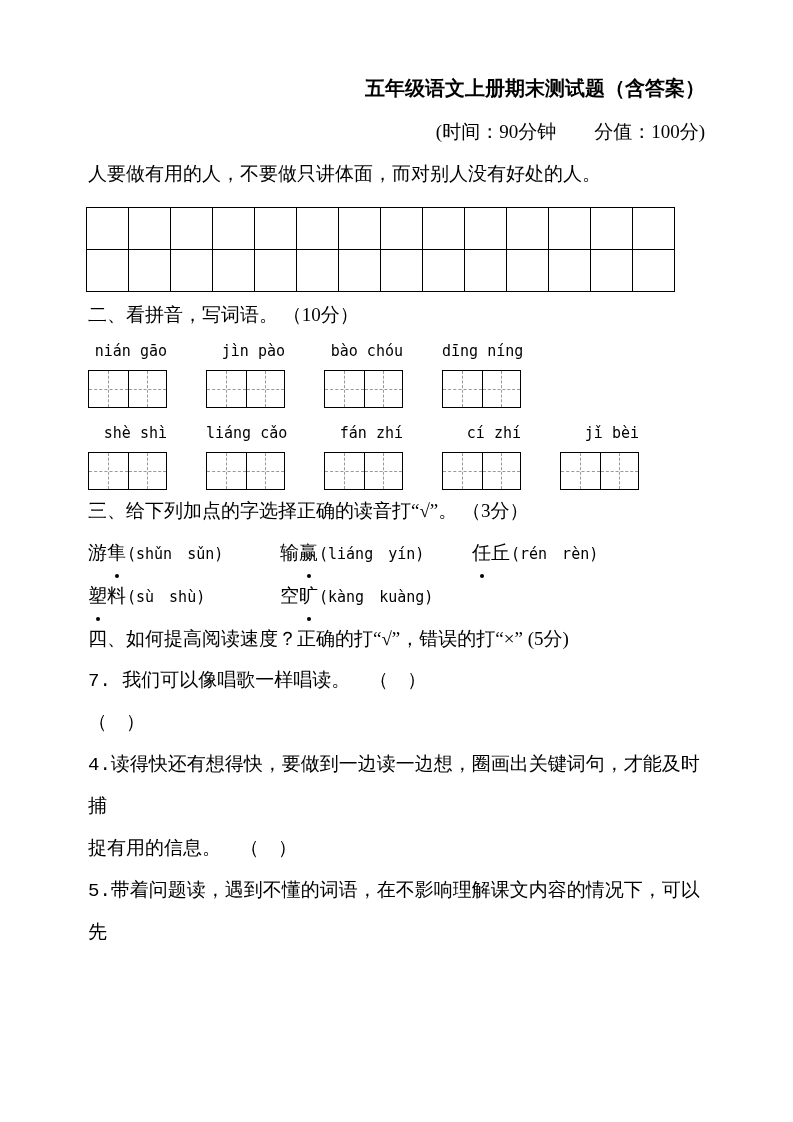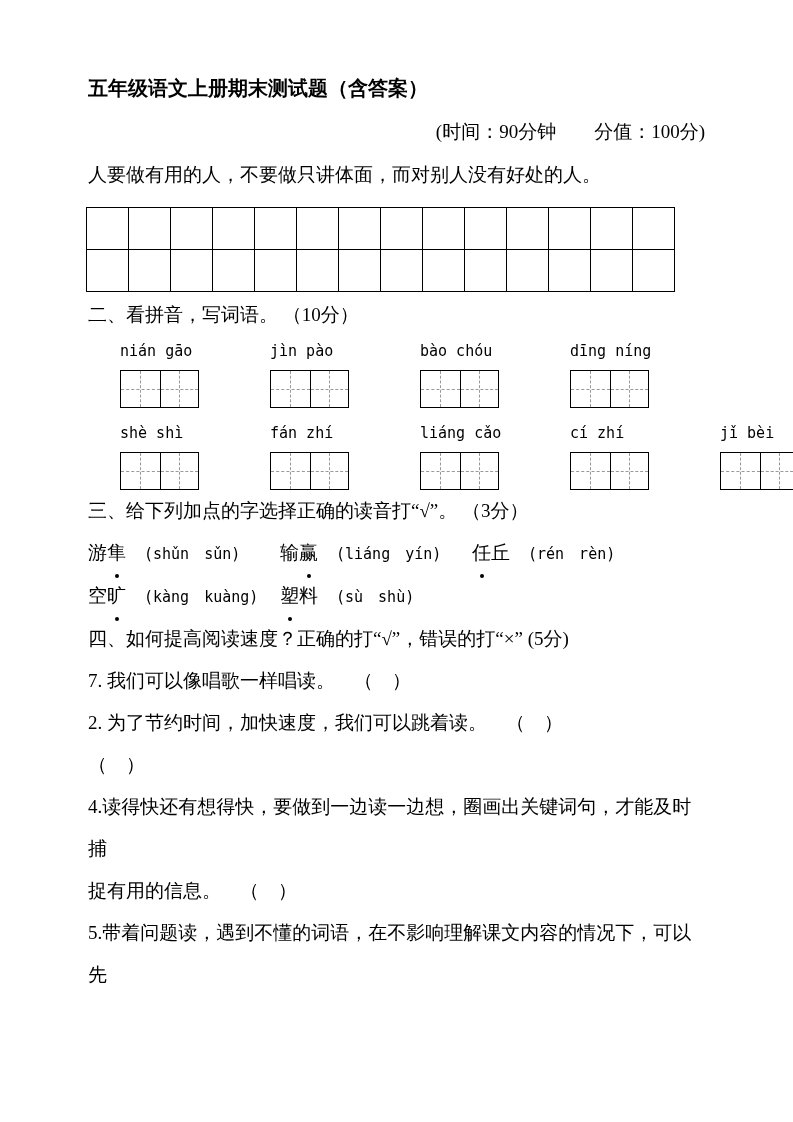--- a/index.html
+++ b/index.html
@@ -8,41 +8,41 @@
   .page {
     width: 793px;
     min-height: 1122px;
     background: #ffffff;
     padding: 66px 88px 40px 88px;
     font-family: "Liberation Serif", serif;
     color: #000000;
     font-size: 19px;
   }
   .title {
-    text-align: left;
+    text-align: right;
     font-size: 20px;
     font-weight: bold;
     line-height: 44px;
   }
   .subtitle {
     text-align: right;
     font-size: 19px;
     line-height: 44px;
   }
   .heading { line-height: 42px; }
-  .para { line-height: 42px; }
+  .para { line-height: 42px; font-family: Liberation Mono, monospace; }
   
   .copy-table { border-collapse: collapse; margin: 11px 0 2px -2px; }
   .copy-table td { width: 42px; height: 42px; border: 1px solid #000; padding: 0; }
   
   .pinyin { font-family: "DejaVu Sans Mono", monospace; font-size: 15px; }
   .py-group { margin-top: 2px; }
   .py-group.second { margin-top: 12px; }
   .py-row { display: flex; }
-  .py-unit { width: 79px; margin-right: 39px; text-align: left; margin-left: 32px; }
+  .py-unit { width: 79px; margin-right: 39px; text-align: right; }
   .py-unit:last-child { margin-right: 0; }
   .py-label { display: block; line-height: 26px; white-space: nowrap; }
   .pbox { display: flex; border: 1px solid #000; margin-top: 6px; width: 79px; }
   .sq { width: 38.5px; height: 36px; position: relative; }
   .sq + .sq { border-left: 1px solid #000; }
   .sq::before {
     content: ""; position: absolute; left: 50%; top: 0; height: 100%;
     border-left: 1px dashed #999;
   }
   .sq::after {
@@ -51,21 +51,21 @@
   }
   
   .pron-row { display: flex; line-height: 42px; }
   .pron-entry { width: 192px; white-space: nowrap; }
   .pron-entry:last-child { width: auto; }
   .dotchar { position: relative; display: inline-block; }
   .dotchar::after {
     content: ""; position: absolute; left: 50%; transform: translateX(-50%);
     bottom: -4px; width: 4px; height: 4px; border-radius: 50%; background: #000;
   }
-  .opts { margin-left: 18px; }
+  .opts { margin-left: 1px; }
 </style>
 </head>
 <body>
 
 <div class="page">
 
   <div class="title">五年级语文上册期末测试题（含答案）</div>
   <div class="subtitle">(时间：90分钟　　分值：100分)</div>
 
   <div class="para">人要做有用的人，不要做只讲体面，而对别人没有好处的人。</div>
@@ -144,34 +144,34 @@
   <div class="py-group second">
     <div class="py-row">
       <div class="py-unit">
         <span class="py-label pinyin">shè shì</span>
         <div class="pbox">
           <div class="sq"></div>
             <div class="sq"></div>
         </div>
       </div>
       <div class="py-unit">
+        <span class="py-label pinyin">liáng cǎo</span>
+        <div class="pbox">
+          <div class="sq"></div>
+            <div class="sq"></div>
+        </div>
+      </div>
+      <div class="py-unit">
         <span class="py-label pinyin">fán zhí</span>
         <div class="pbox">
           <div class="sq"></div>
             <div class="sq"></div>
         </div>
       </div>
       <div class="py-unit">
-        <span class="py-label pinyin">liáng cǎo</span>
-        <div class="pbox">
-          <div class="sq"></div>
-            <div class="sq"></div>
-        </div>
-      </div>
-      <div class="py-unit">
         <span class="py-label pinyin">cí zhí</span>
         <div class="pbox">
           <div class="sq"></div>
             <div class="sq"></div>
         </div>
       </div>
       <div class="py-unit">
         <span class="py-label pinyin">jǐ bèi</span>
         <div class="pbox">
           <div class="sq"></div>
@@ -190,34 +190,31 @@
     <span class="pron-entry">
       <span class="word"><span>输</span><span class="dotchar">赢</span><span></span></span><span class="opts pinyin">(liáng　yín)</span>
     </span>
     <span class="pron-entry">
       <span class="word"><span></span><span class="dotchar">任</span><span>丘</span></span><span class="opts pinyin">(rén　rèn)</span>
     </span>
   </div>
 
   <div class="pron-row">
     <span class="pron-entry">
+      <span class="word"><span></span><span class="dotchar">塑</span><span>料</span></span><span class="opts pinyin">(sù　shù)</span>
+    </span>
+    <span class="pron-entry">
       <span class="word"><span>空</span><span class="dotchar">旷</span><span></span></span><span class="opts pinyin">(kàng　kuàng)</span>
     </span>
-    <span class="pron-entry">
-      <span class="word"><span></span><span class="dotchar">塑</span><span>料</span></span><span class="opts pinyin">(sù　shù)</span>
-    </span>
   </div>
 
   <div class="heading">四、如何提高阅读速度？正确的打“√”，错误的打“×” (5分)</div>
 
   <div class="para">
     <div>7. 我们可以像唱歌一样唱读。　（　）</div>
-  </div>
-  <div class="para">
-    <div>2. 为了节约时间，加快速度，我们可以跳着读。　（　）</div>
   </div>
   <div class="para">
     <div>（　）</div>
   </div>
   <div class="para">
     <div>4.读得快还有想得快，要做到一边读一边想，圈画出关键词句，才能及时捕</div>
     <div>捉有用的信息。　（　）</div>
   </div>
   <div class="para">
     <div>5.带着问题读，遇到不懂的词语，在不影响理解课文内容的情况下，可以先</div>

